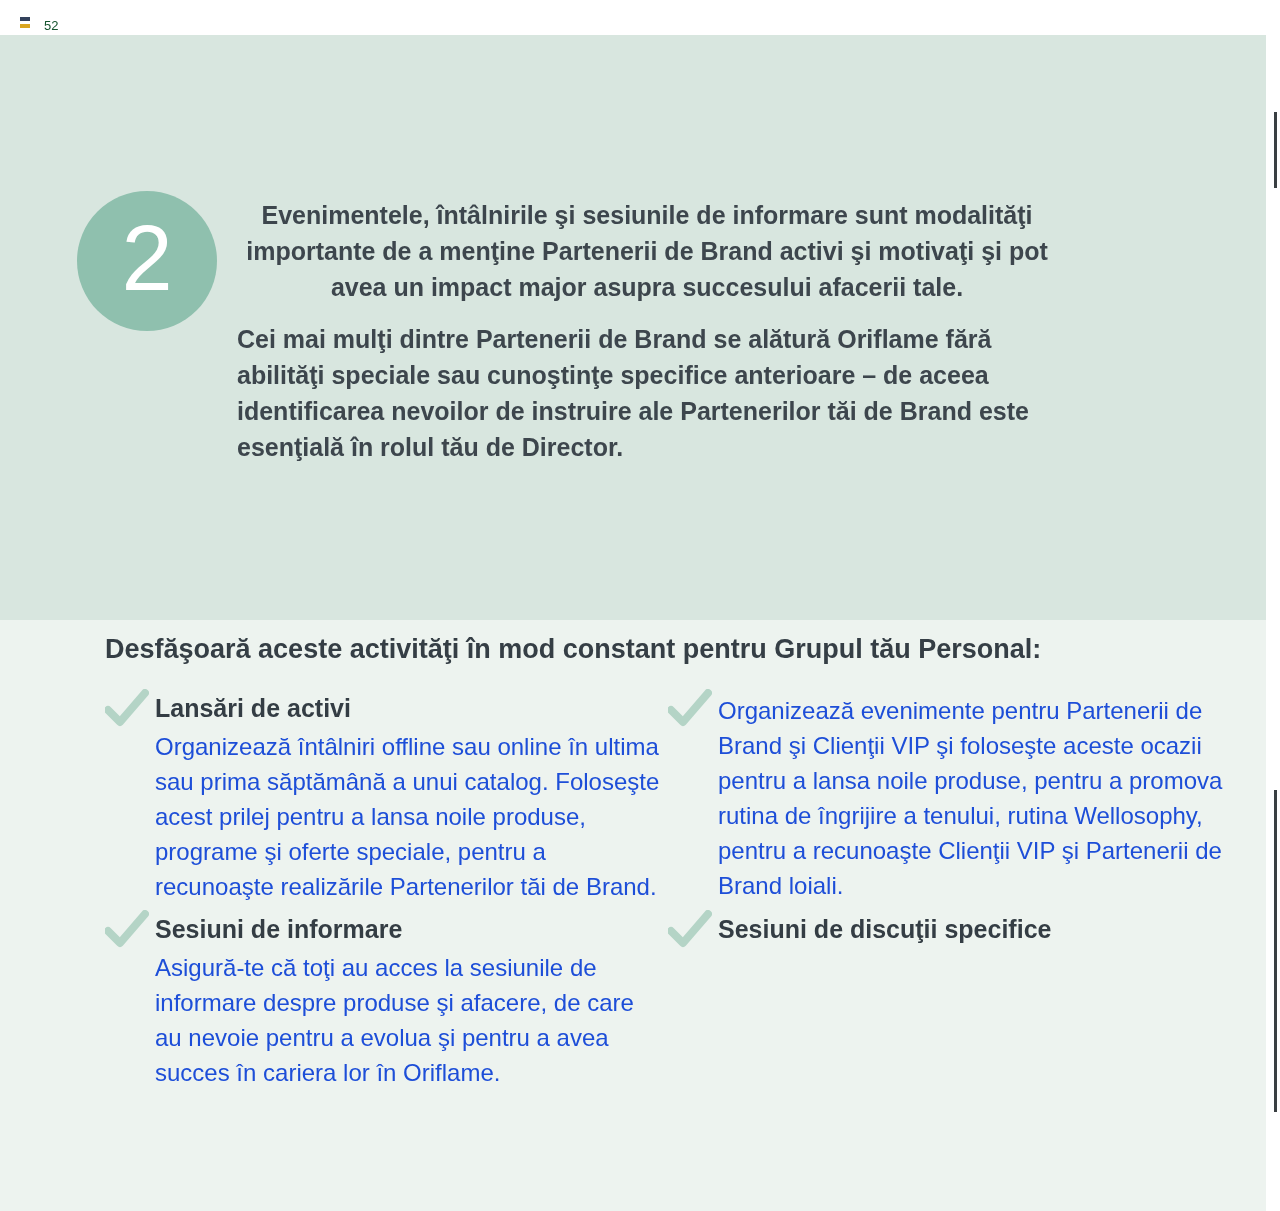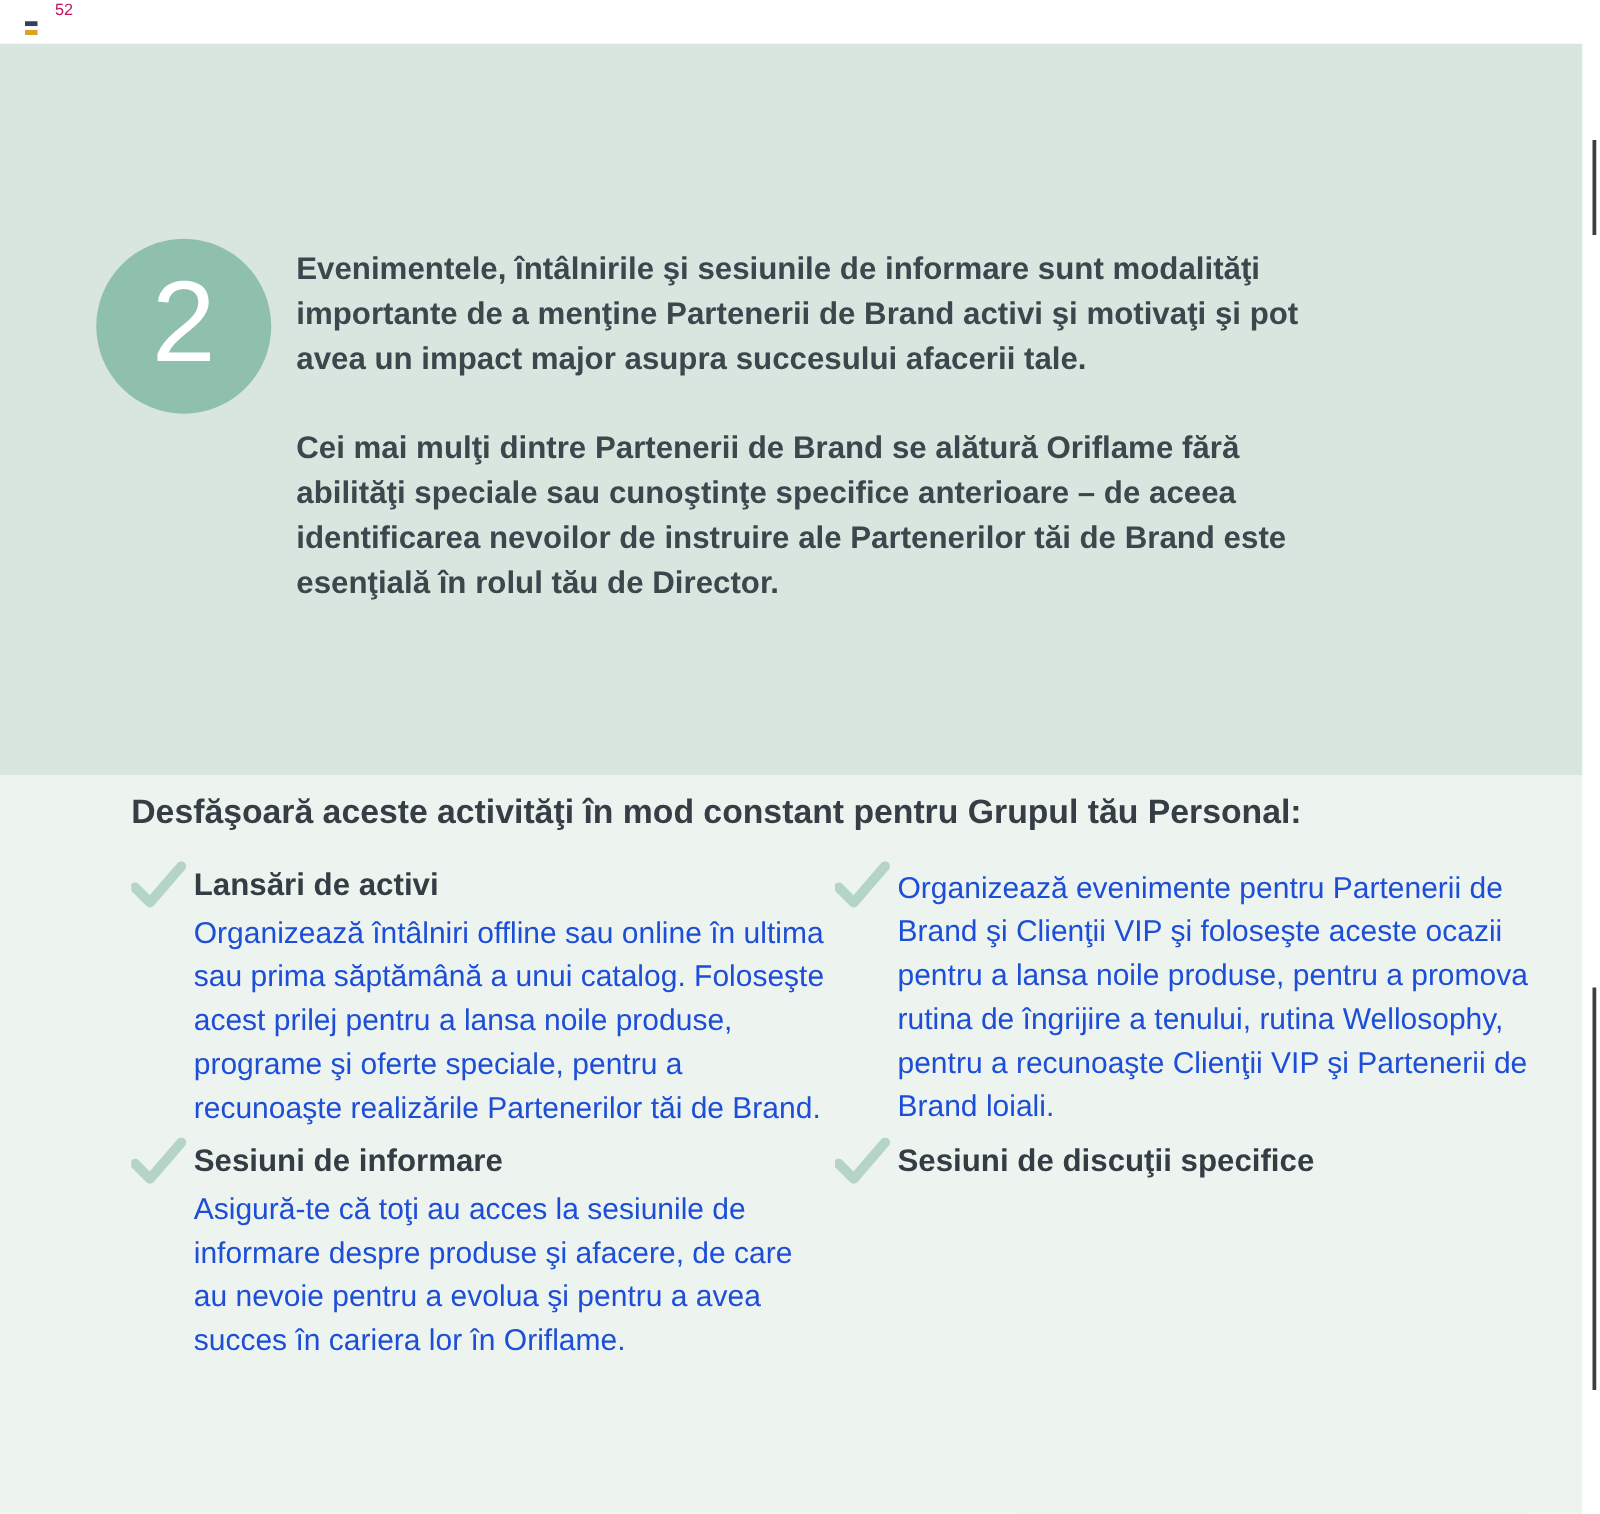--- a/index.html
+++ b/index.html
@@ -5,22 +5,22 @@
   * { margin:0; padding:0; box-sizing:border-box; }
   html,body { background:#ffffff; }
   body {
     width:1280px; height:1211px;
     font-family:"Liberation Sans", sans-serif;
     position:relative; overflow:hidden;
   }
   .page { position:relative; width:1280px; height:1211px; background:#ffffff; }
 
   .page-number {
-    position:absolute; top:0; left:44px;
-    font-size:13px; color:#be185d;
+    position:absolute; top:18px; left:44px;
+    font-size:13px; color:#14532d;
   }
   .favicon {
     position:absolute; top:17px; left:20px;
     width:10px; height:11px;
     display:flex; flex-direction:column;
   }
   .favicon .f1 { flex:1; background:#33415c; }
   .favicon .f2 { height:3px; background:#ffffff; }
   .favicon .f3 { flex:1; background:#d9a520; }
 
@@ -47,22 +47,22 @@
   }
   .hero-title {
     margin-top:12px;
     font-size:62px; font-weight:700; color:#454f58;
     letter-spacing:-1px; line-height:72px;
   }
   .hero-p {
     font-size:25px; font-weight:700; color:#3d464d;
     line-height:36px; max-width:820px;
   }
-  .hero-p.first { margin-top:44px; }
-  .hero-p.second { margin-top:35px; }
+  .hero-p.first { margin-top:44px;text-align:center; }
+  .hero-p.second { margin-top:16px; }
 
   
   .activities {
     position:absolute; top:620px; left:0;
     width:1266px; height:626px;
     background:#edf3ef;
     padding:13px 40px 0 105px;
   }
   .activities-heading {
     font-size:27px; font-weight:700; color:#353e45; line-height:32px;

